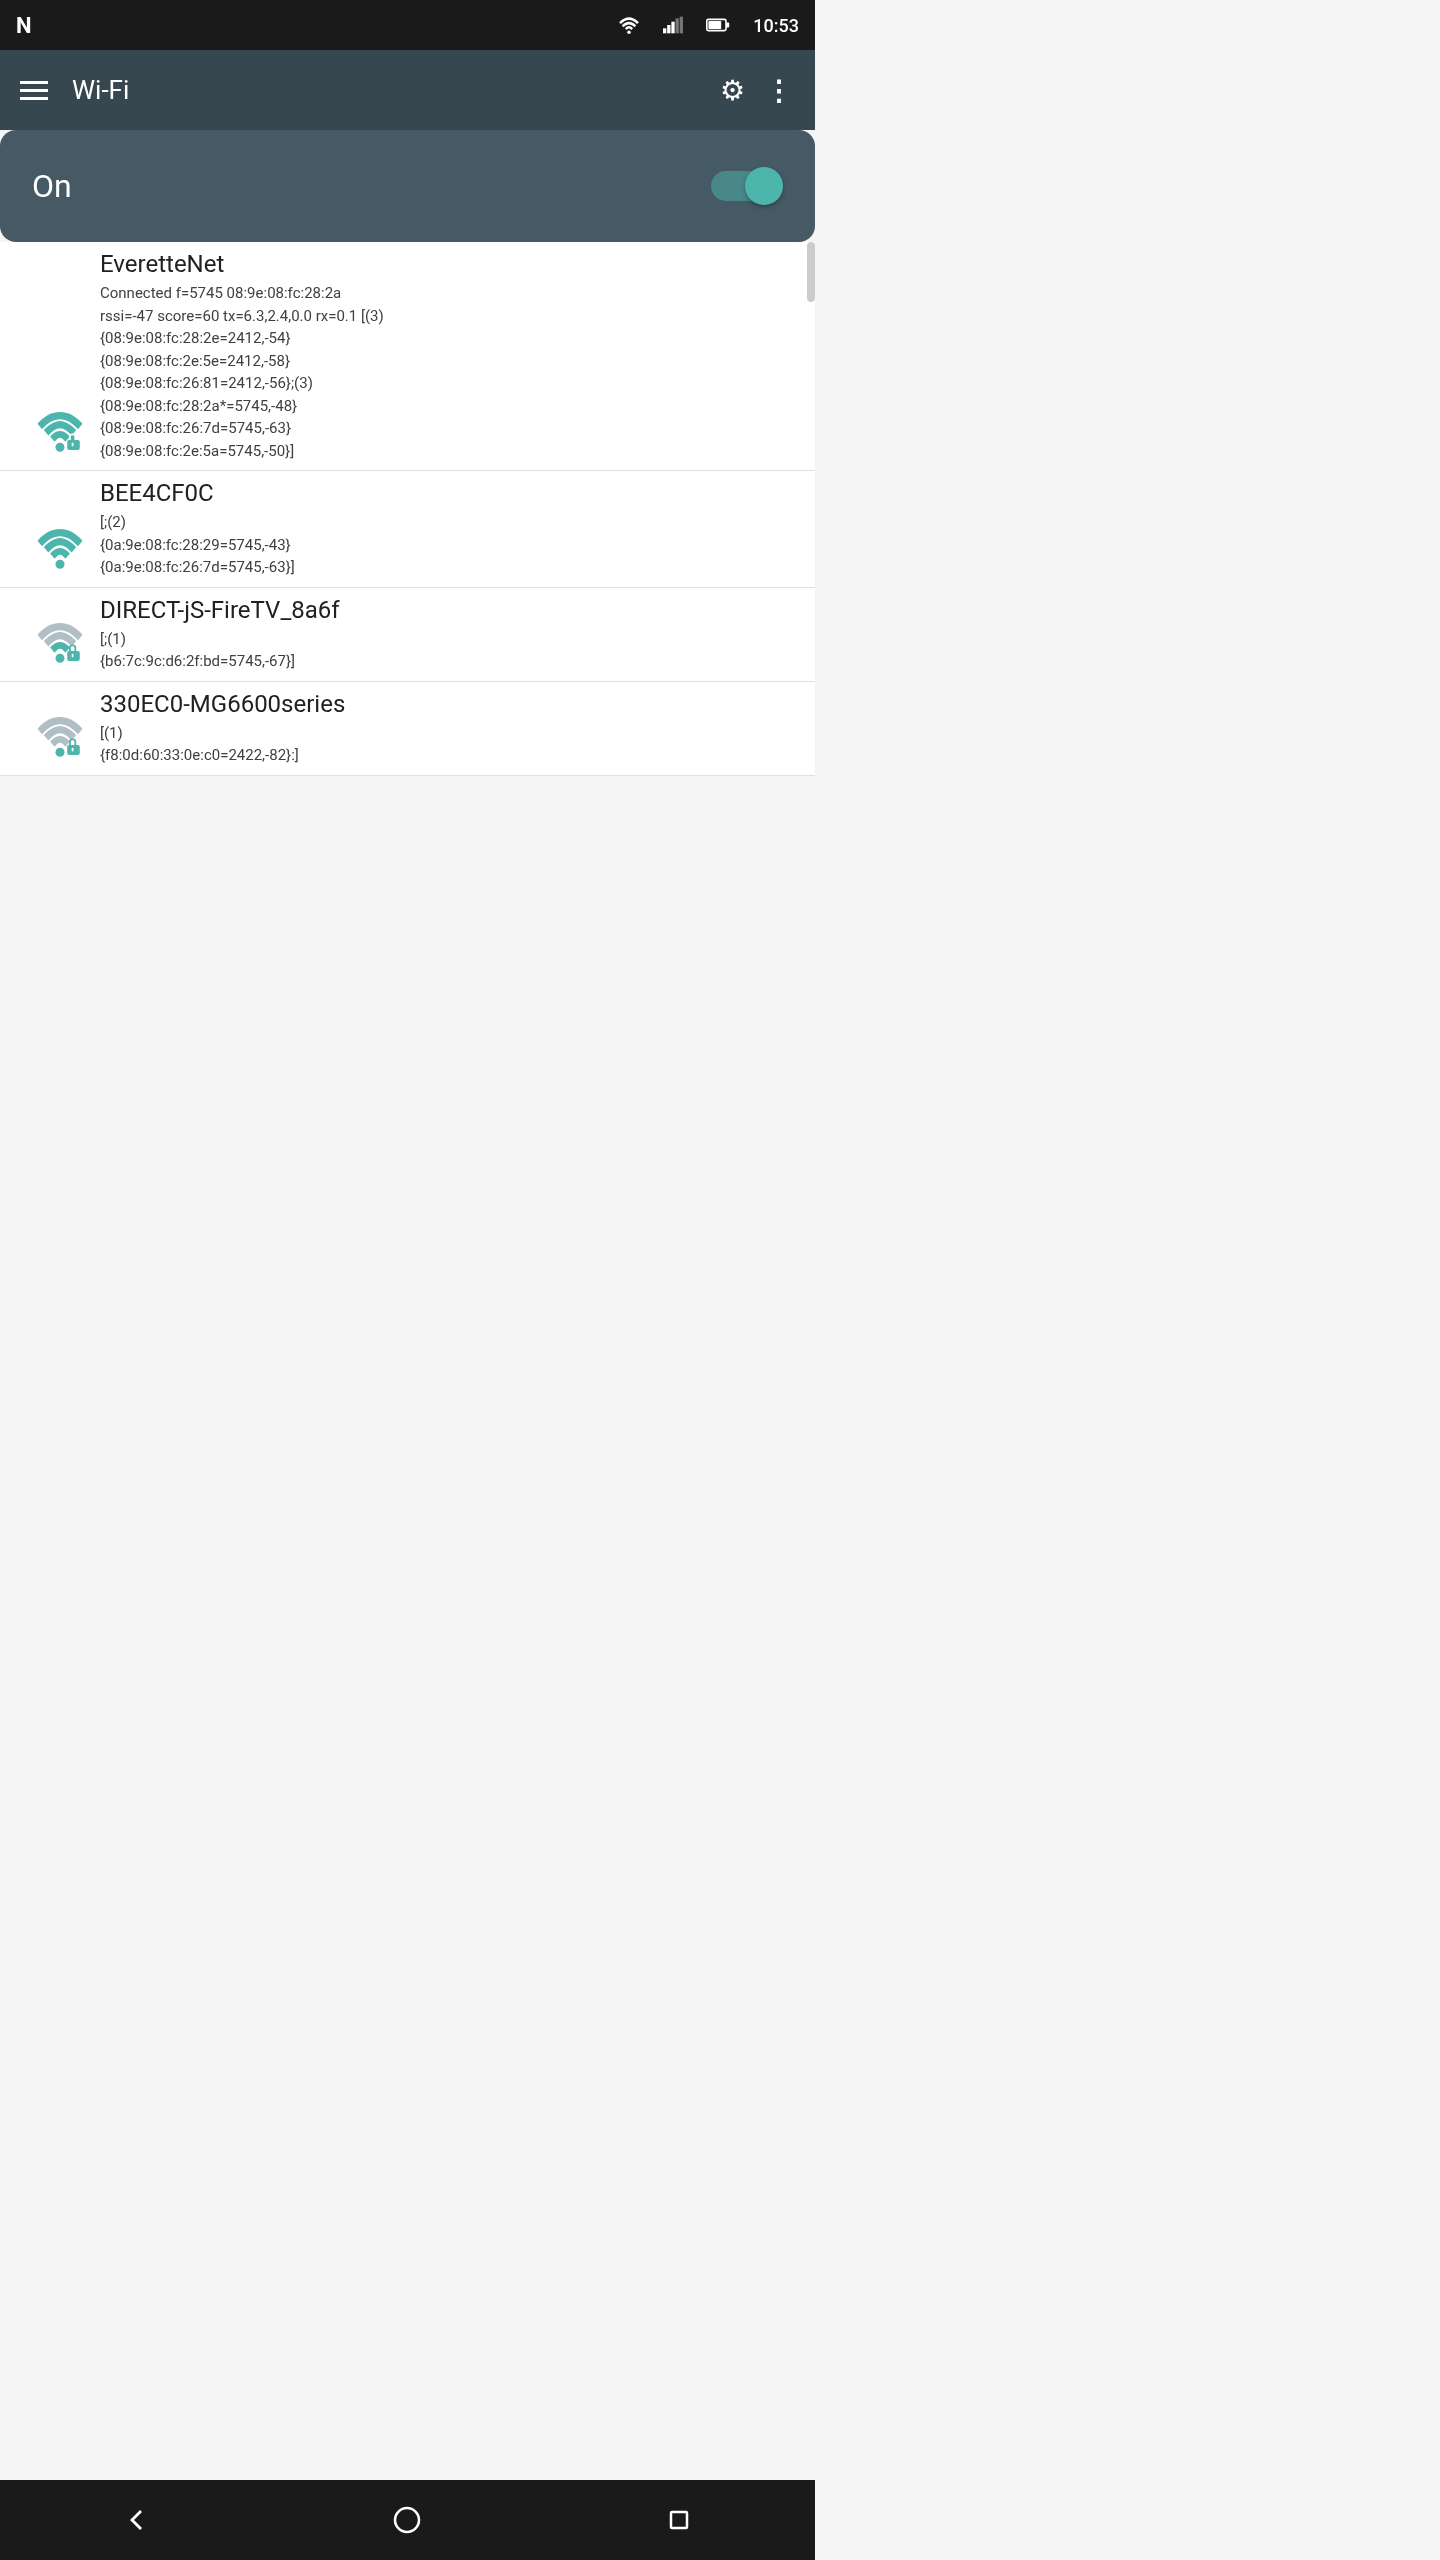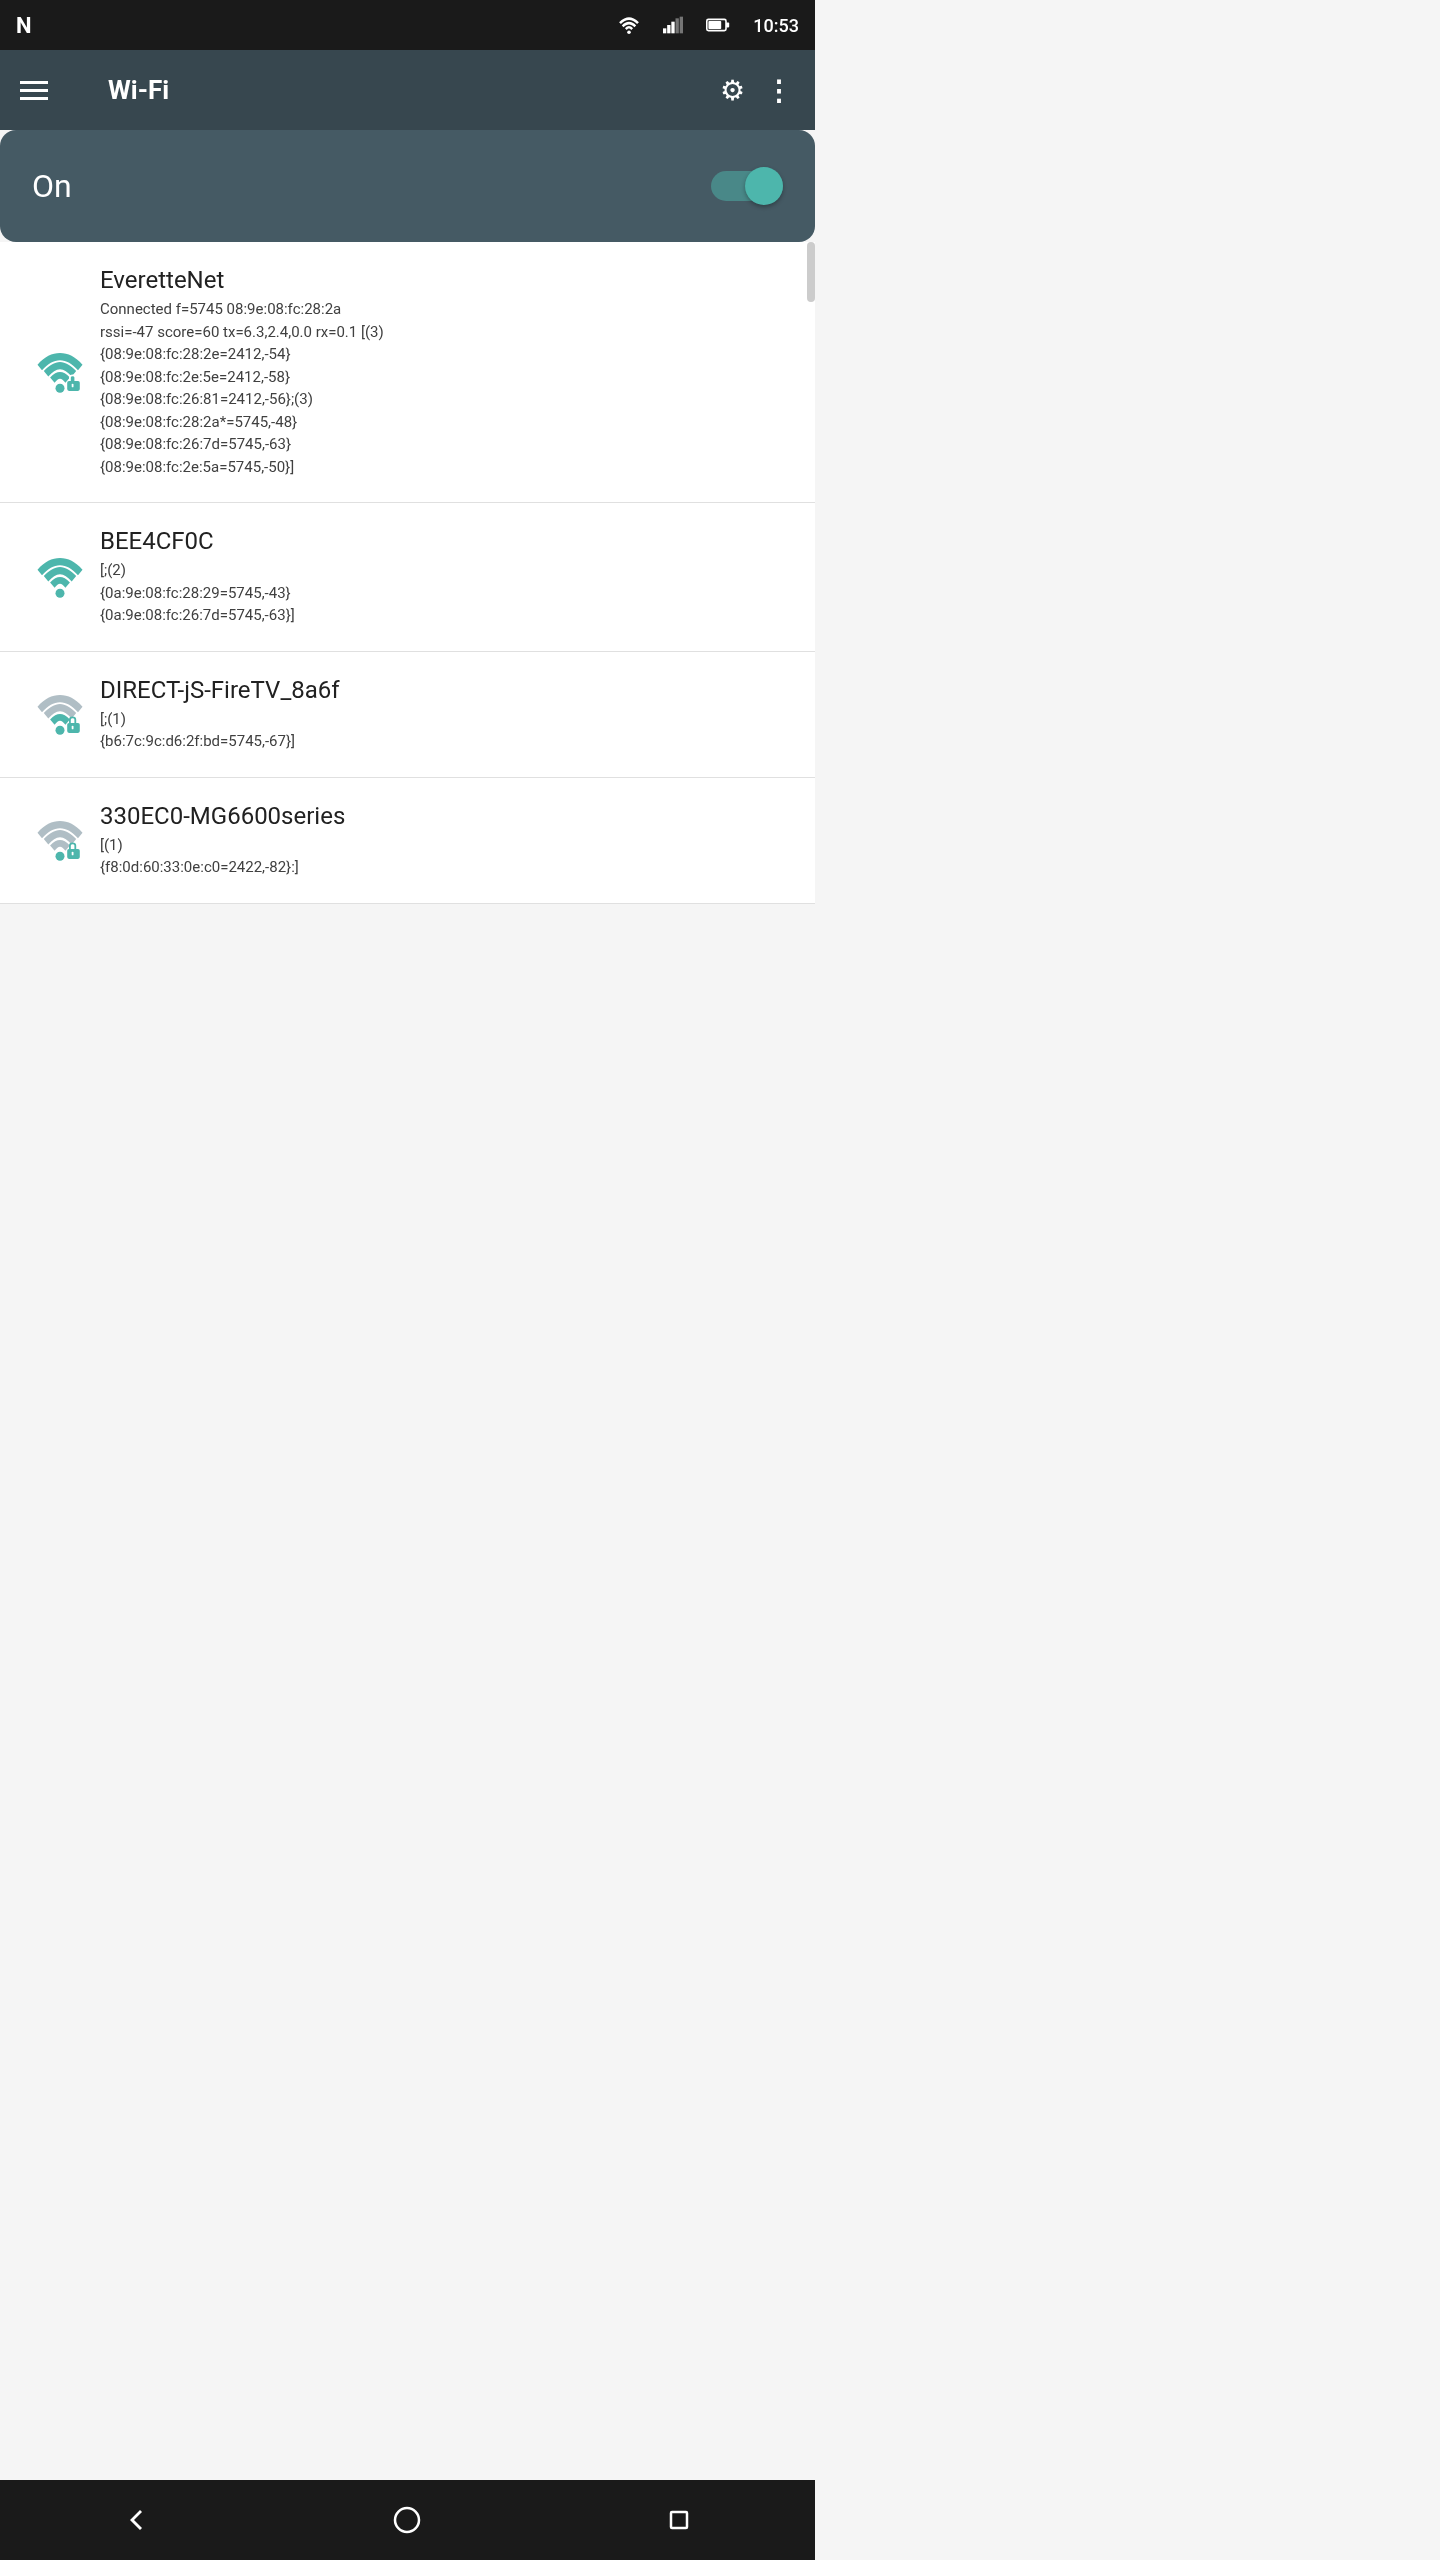--- a/index.html
+++ b/index.html
@@ -76,22 +76,21 @@
     .hamburger span {
       display: block;
       width: 28px;
       height: 3px;
       background: #fff;
     }
 
     .toolbar-title {
       color: #fff;
       font-size: 26px;
-      font-weight: 700;
-      margin-left: 36px;
+      font-weight: 400;
     }
 
     .toolbar-right {
       display: flex;
       align-items: center;
       gap: 20px;
     }
 
     .gear-icon {
       color: #fff;
@@ -153,22 +152,22 @@
       box-shadow: 0 2px 4px rgba(0,0,0,0.3);
     }
 
     
     .network-list {
       background: #fff;
     }
 
     .network-item {
       display: flex;
-      align-items: center;
-      padding: 24px 20px;
+      align-items: flex-end;
+      padding: 8px 20px;
       border-bottom: 1px solid #e0e0e0;
     }
 
     .wifi-icon-container {
       width: 80px;
       flex-shrink: 0;
       display: flex;
       justify-content: center;
       padding-top: 4px;
     }

